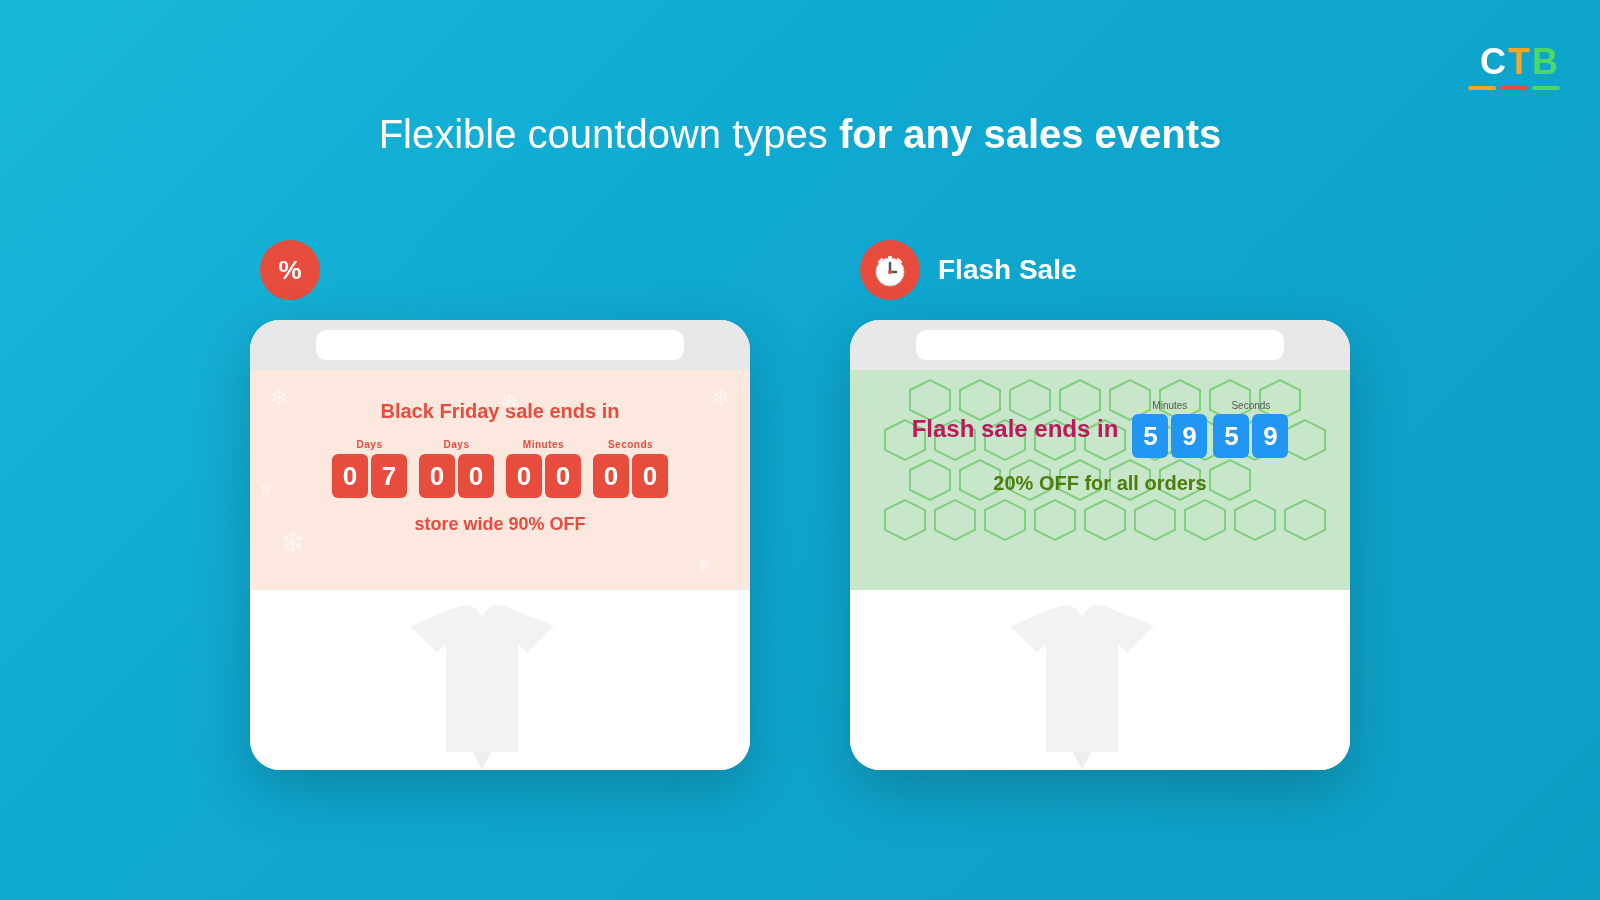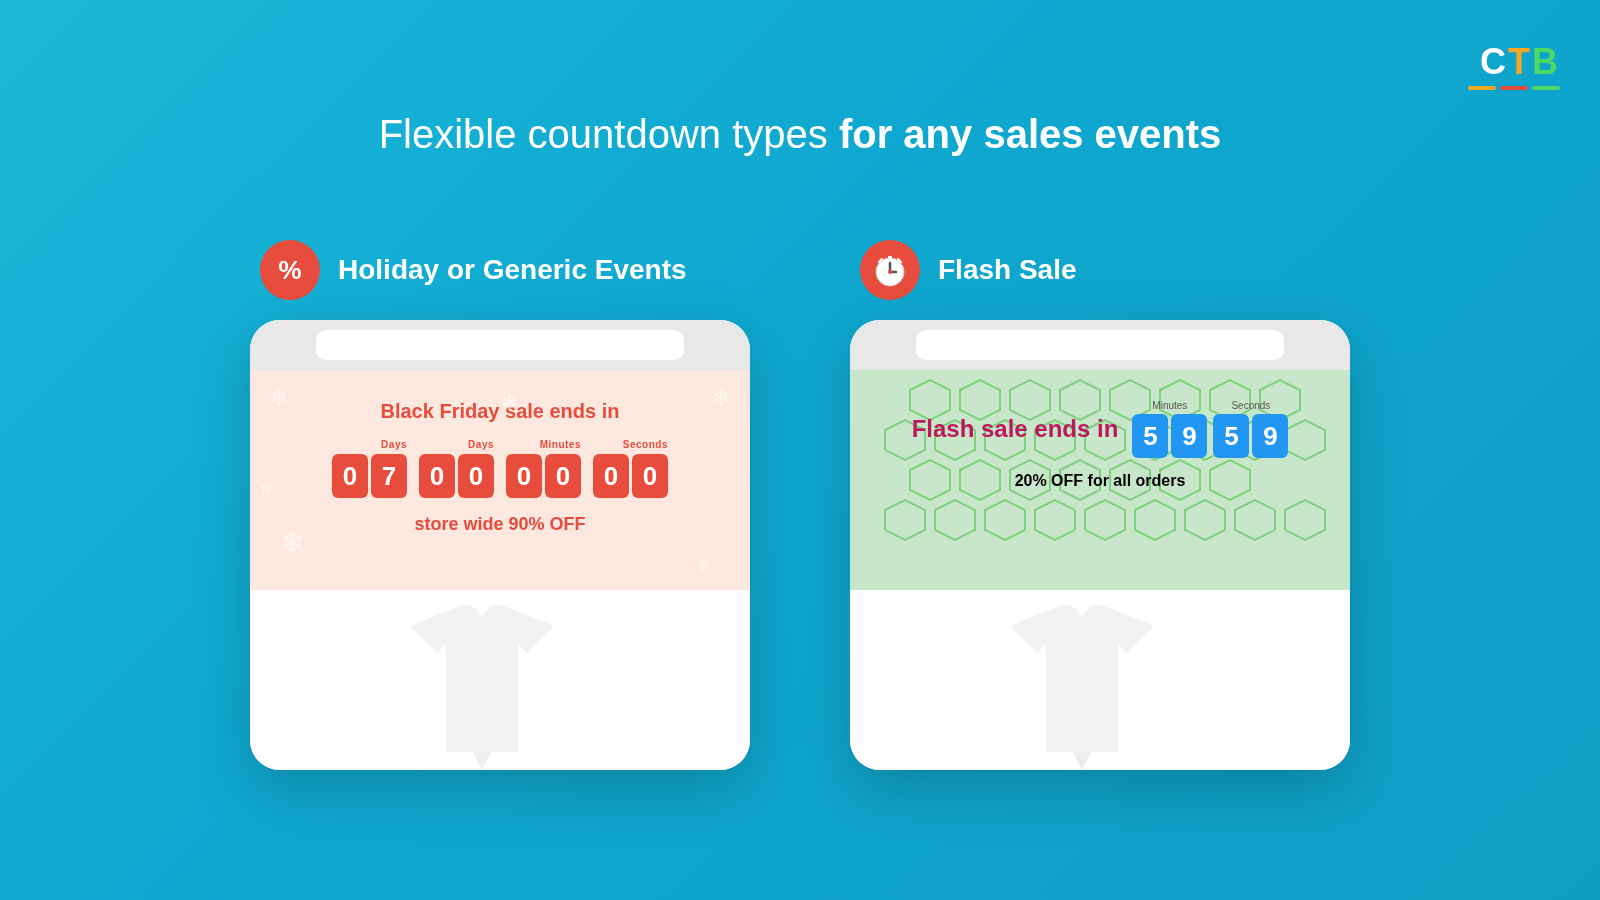--- a/index.html
+++ b/index.html
@@ -174,21 +174,21 @@
       display: flex;
       justify-content: center;
       align-items: flex-start;
       gap: 4px;
       margin-bottom: 16px;
     }
 
     .count-group {
       display: flex;
       flex-direction: column;
-      align-items: flex-end;
+      align-items: center;
       gap: 4px;
     }
 
     .count-label {
       font-size: 10px;
       color: #e74c3c;
       font-weight: 600;
       letter-spacing: 0.5px;
     }
 
@@ -297,22 +297,22 @@
       display: flex;
       align-items: center;
       justify-content: center;
       font-size: 26px;
       font-weight: 900;
       color: white;
     }
 
     .flash-subtitle {
       text-align: center;
-      font-size: 16px;
-      color: #000000;
+      font-size: 20px;
+      color: #4d7c0f;
       font-weight: 600;
       margin-top: 14px;
     }
 
     
     .hex-bg-svg {
       position: absolute;
       top: 0;
       left: 0;
       width: 100%;
@@ -339,21 +339,20 @@
   </h1>
 </div>
 
 <div class="cards-container">
 
   <div class="card-section">
     <div class="card-label-row">
       <div class="icon-badge">
         <span class="percent-icon">%</span>
       </div>
-      <span class="card-label-text">Holiday or Generic Events</span>
     </div>
     <div class="phone-mockup">
       <div class="phone-top-bar">
         <div class="phone-address-bar"></div>
       </div>
       <div class="holiday-content">
 
         <span class="snowflake sf1">❄</span>
         <span class="snowflake sf2">❄</span>
         <span class="snowflake sf3">❄</span>

